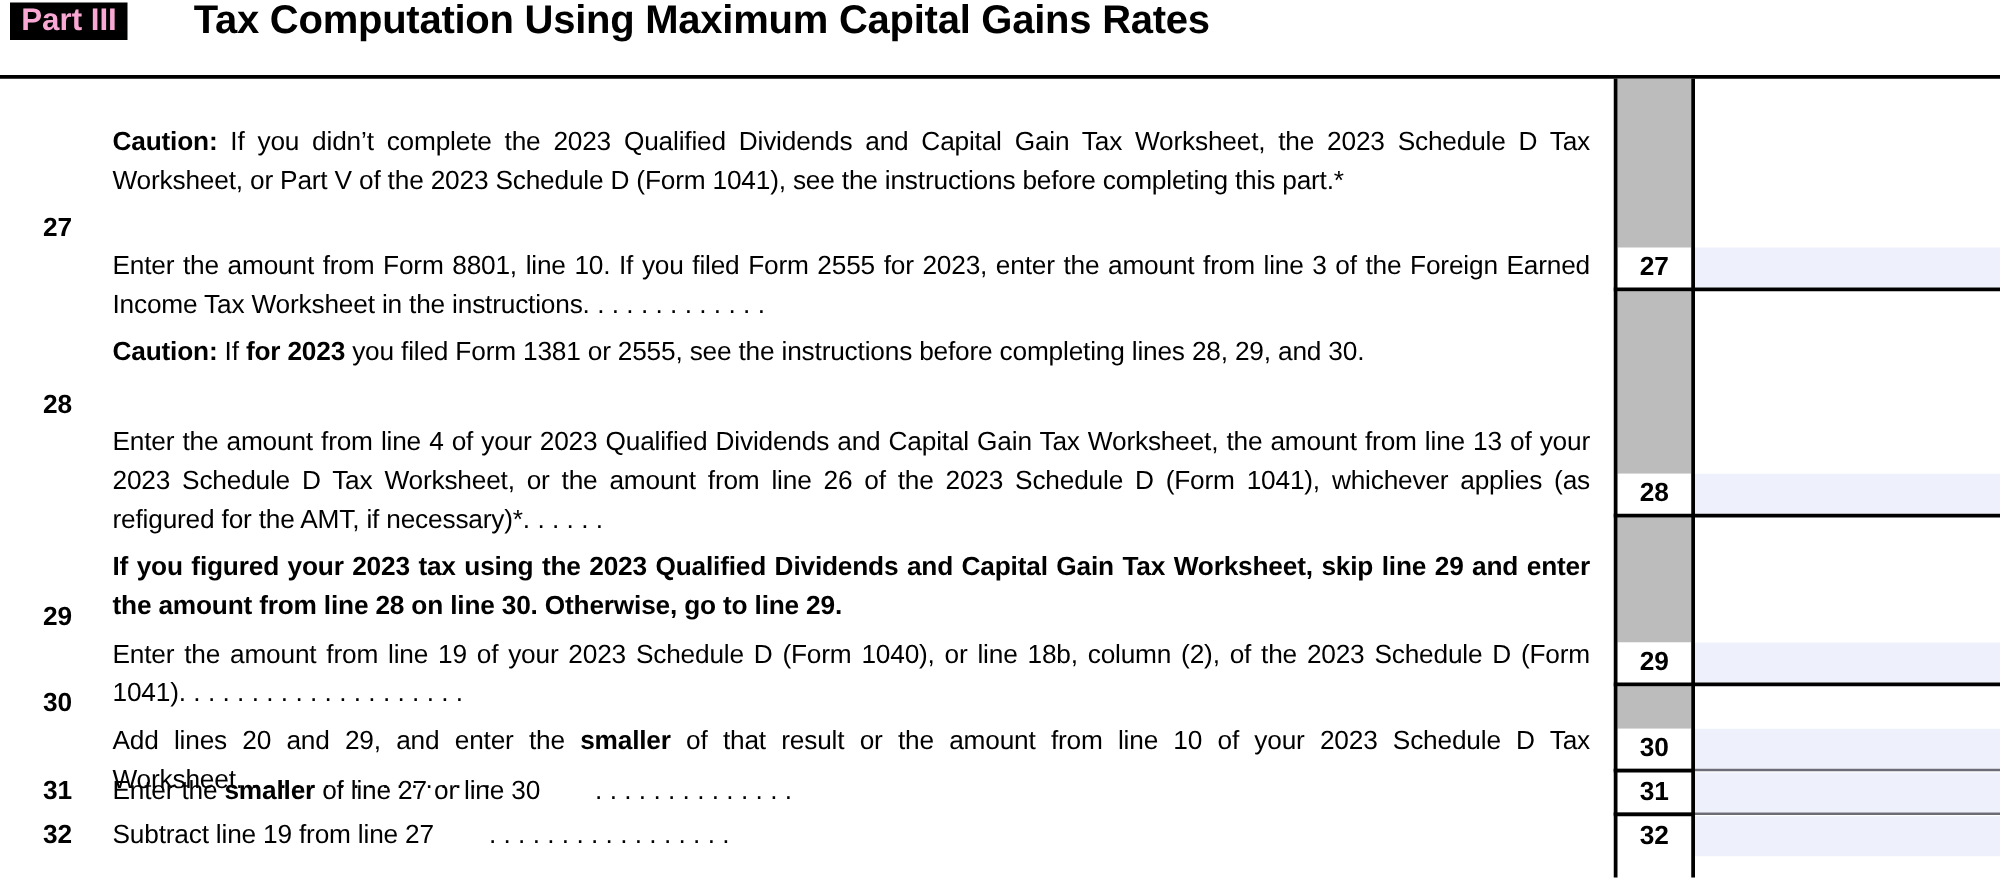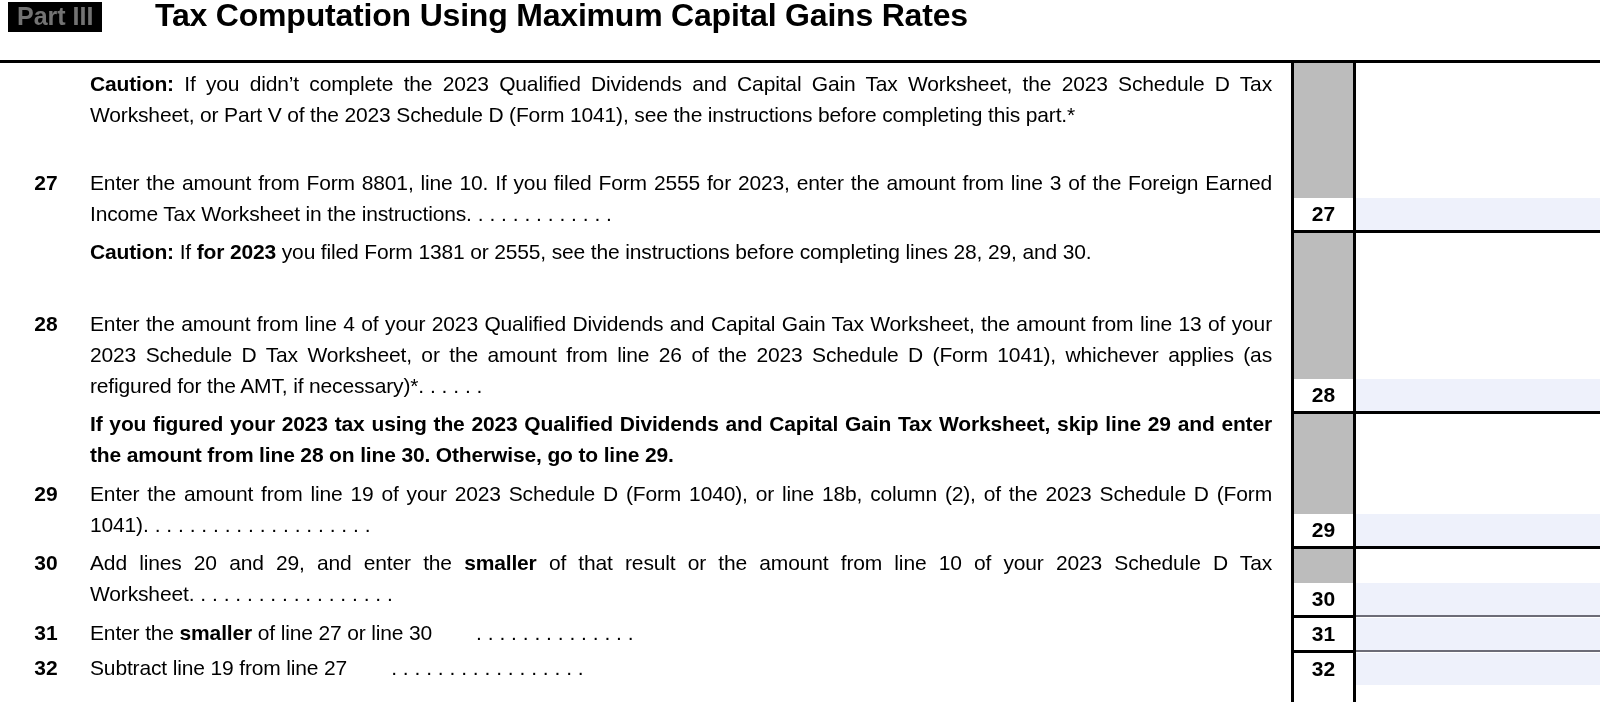--- a/index.html
+++ b/index.html
@@ -25,21 +25,21 @@
   .header {
     position: relative;
     height: 62px;
     box-sizing: border-box;
   }
   .part-badge {
     position: absolute;
     left: 8px;
     top: 2px;
     background: #000000;
-    color: #737373;
+    color: #f9a8d4;
     font-weight: bold;
     font-size: 25px;
     line-height: 26px;
     padding: 1px 9px 3px 9px;
     letter-spacing: 0px;
     font-family: "Liberation Sans", sans-serif;
   }
   .header-title {
     position: absolute;
     left: 155px;
@@ -112,20 +112,21 @@
     top: 0;
     width: 1182px;
     font-size: 21px;
     line-height: 31px;
     letter-spacing: -0.15px;
     color: #000;
   }
   .text.justify {
     text-align: justify;
     text-align-last: left;
+    margin-top: 30px;
   }
   .text b { font-weight: bold; }
 
   .bold-block {
     font-weight: bold;
   }
 
   
   .dots {
     letter-spacing: 0px;

